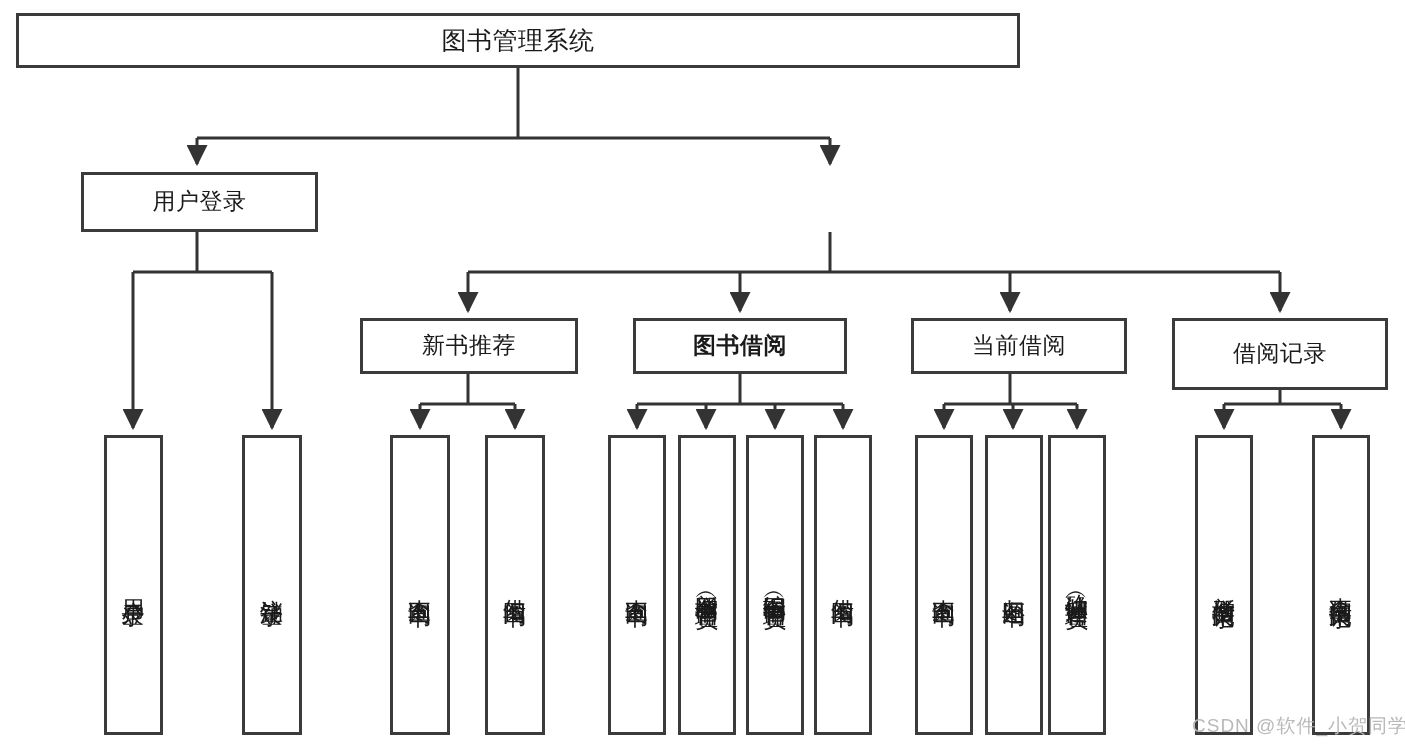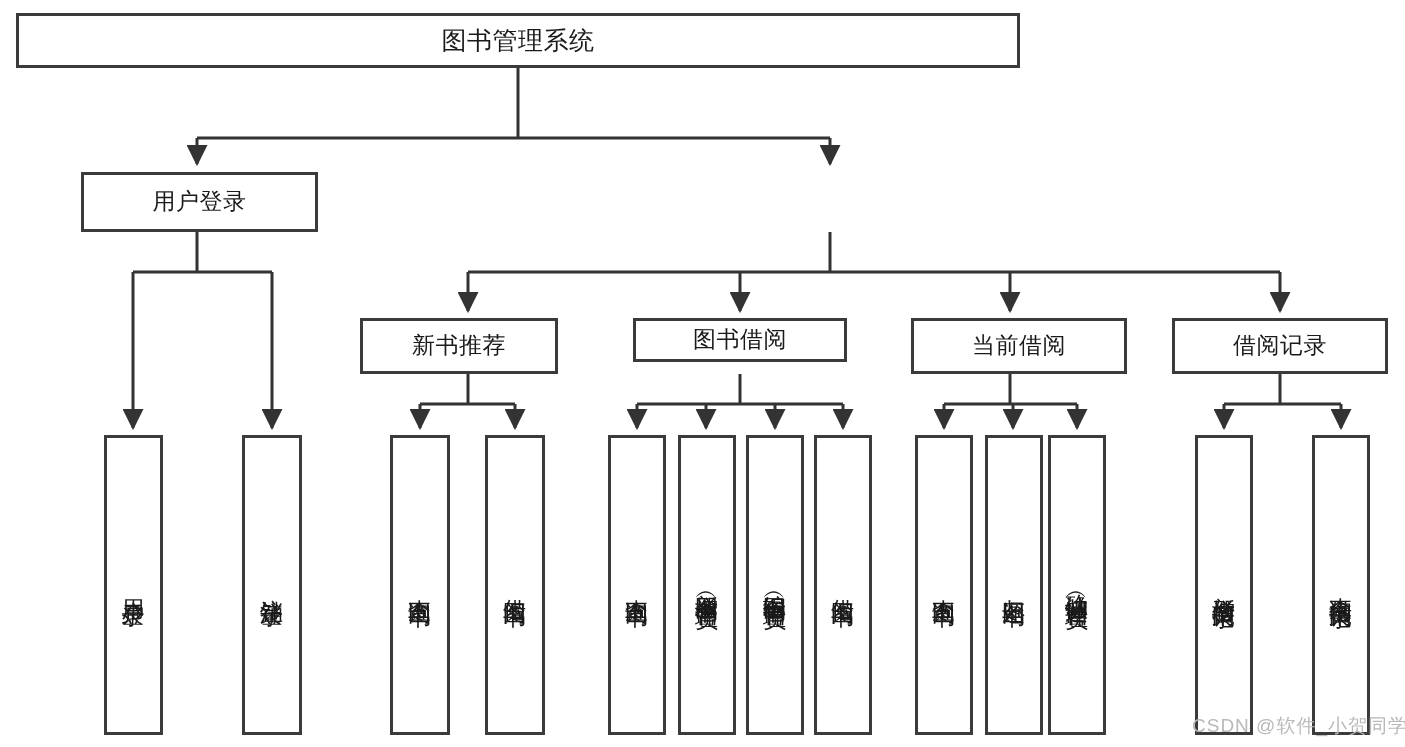--- a/index.html
+++ b/index.html
@@ -135,33 +135,33 @@
 
   <div class="node root" style="left:16px; top:13px; width:1004px; height:55px;">
     <span class="node-label h-label">图书管理系统</span>
   </div>
 
   <div class="node" style="left:81px; top:172px; width:237px; height:60px;">
     <span class="node-label h-label">用户登录</span>
   </div>
 
 
-  <div class="node" style="left:360px; top:318px; width:198px; height:56px;">
+  <div class="node" style="left:360px; top:318px; width:218px; height:56px;">
     <span class="node-label h-label">新书推荐</span>
   </div>
 
-  <div class="node" style="left:633px; top:318px; width:214px; height:44px;">
+  <div class="node" style="left:633px; top:318px; width:214px; height:56px;font-weight:bold;">
     <span class="node-label h-label">图书借阅</span>
   </div>
 
   <div class="node" style="left:902px; top:318px; width:216px; height:56px;margin-left:9px;">
     <span class="node-label h-label">当前借阅</span>
   </div>
 
-  <div class="node" style="left:1172px; top:318px; width:216px; height:56px;">
+  <div class="node" style="left:1172px; top:318px; width:216px; height:72px;">
     <span class="node-label h-label">借阅记录</span>
   </div>
 
   <div class="node leaf" style="left:104px; top:435px; width:59px; height:300px;">
     <span class="node-label v-label">用户登录</span>
   </div>
 
   <div class="node leaf" style="left:242px; top:435px; width:60px; height:300px;">
     <span class="node-label v-label">注销登录</span>
   </div>

